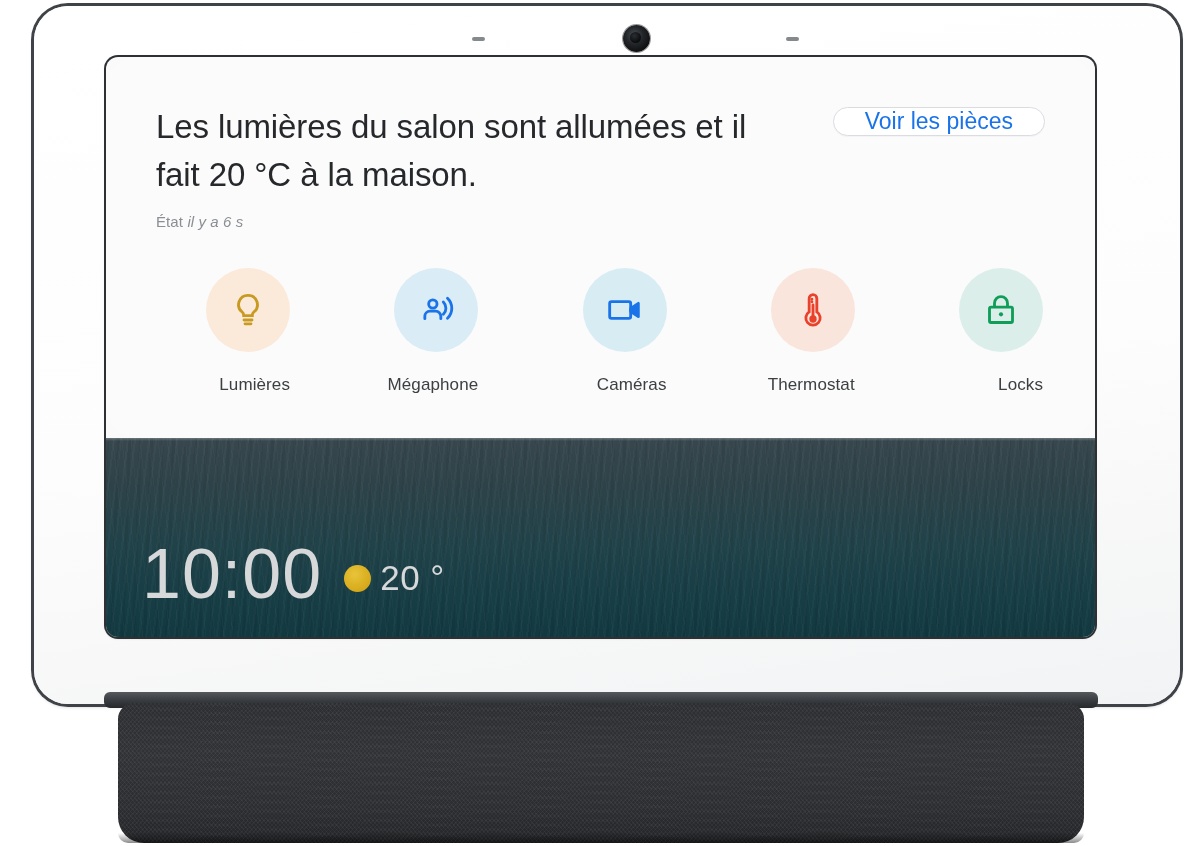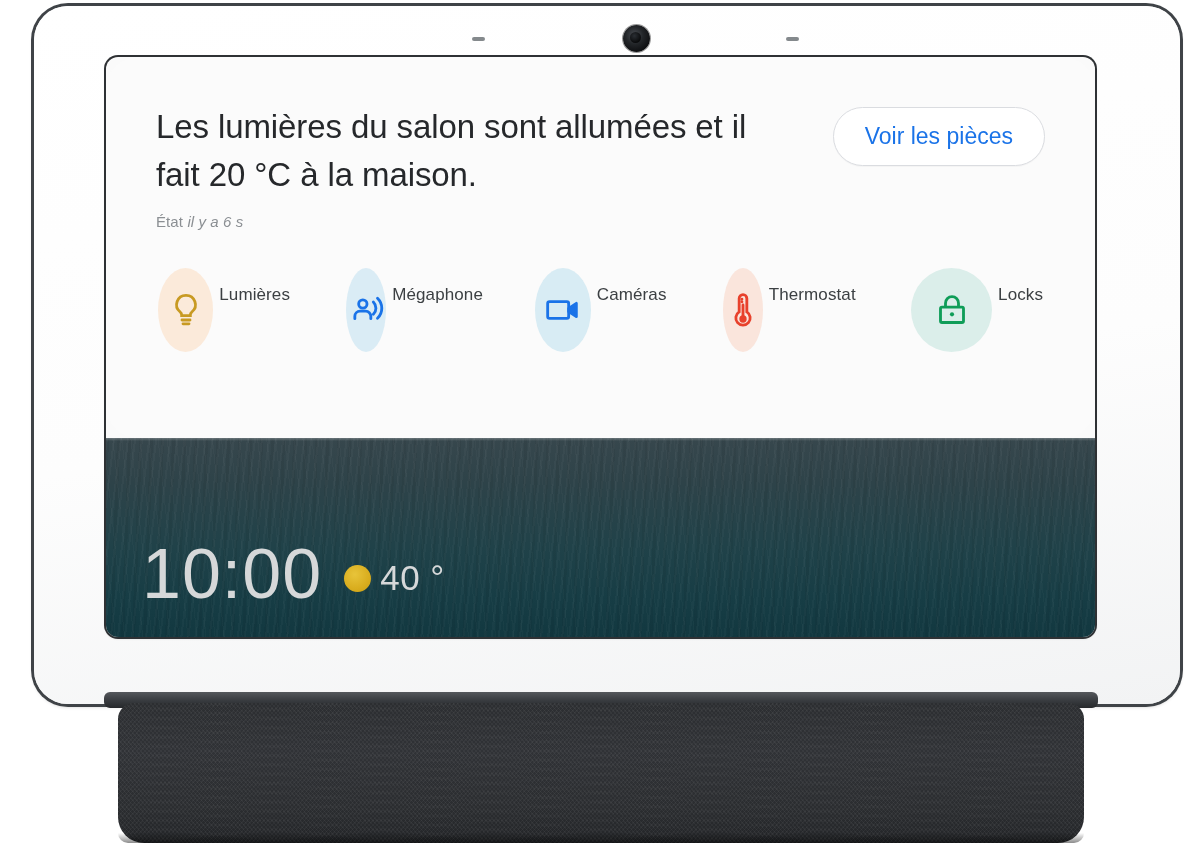--- a/index.html
+++ b/index.html
@@ -152,21 +152,21 @@
     margin-top: 14px;
     font-size: 15px;
     color: #8b8f93;
     letter-spacing: .1px;
   }
   .status-line .rel { font-style: italic; }
 
   .rooms-button {
     flex: 0 0 auto;
     margin-top: 4px;
-    padding: 15px 31px;
+    padding: 0 31px;
     border: 1px solid #dadce0;
     border-radius: 40px;
     background: #ffffff;
     color: #1a73e8;
     font-size: 23px;
     font-family: "Liberation Sans", sans-serif;
     cursor: pointer;
     white-space: nowrap;
     box-shadow: 0 1px 1px rgba(0,0,0,0.03);
   }
@@ -174,21 +174,22 @@
   
   .tiles {
     display: flex;
     justify-content: space-between;
     margin-top: 38px;
     padding: 0 2px;
   }
   .tile {
     width: 132px;
     display: flex;
-    align-items: flex-start;
+    flex-direction: column;
+    align-items: flex-end;
     cursor: pointer;
     gap: 6px;
   }
   .tile-circle {
     width: 84px;
     height: 84px;
     border-radius: 50%;
     display: flex;
     align-items: center;
     justify-content: center;
@@ -339,21 +340,21 @@
           <div class="tile-label">Locks</div>
         </div>
 
       </div>
     </div>
 
     <div class="photo-band">
       <div class="clock-row">
         <div class="clock-time">10:00</div>
         <div class="weather-dot"></div>
-        <div class="clock-temp">40 °</div>
+        <div class="clock-temp">20 °</div>
       </div>
     </div>
 
   </div>
 
   <div class="base-lip"></div>
   <div class="device-base"></div>
 
 </div>
 

